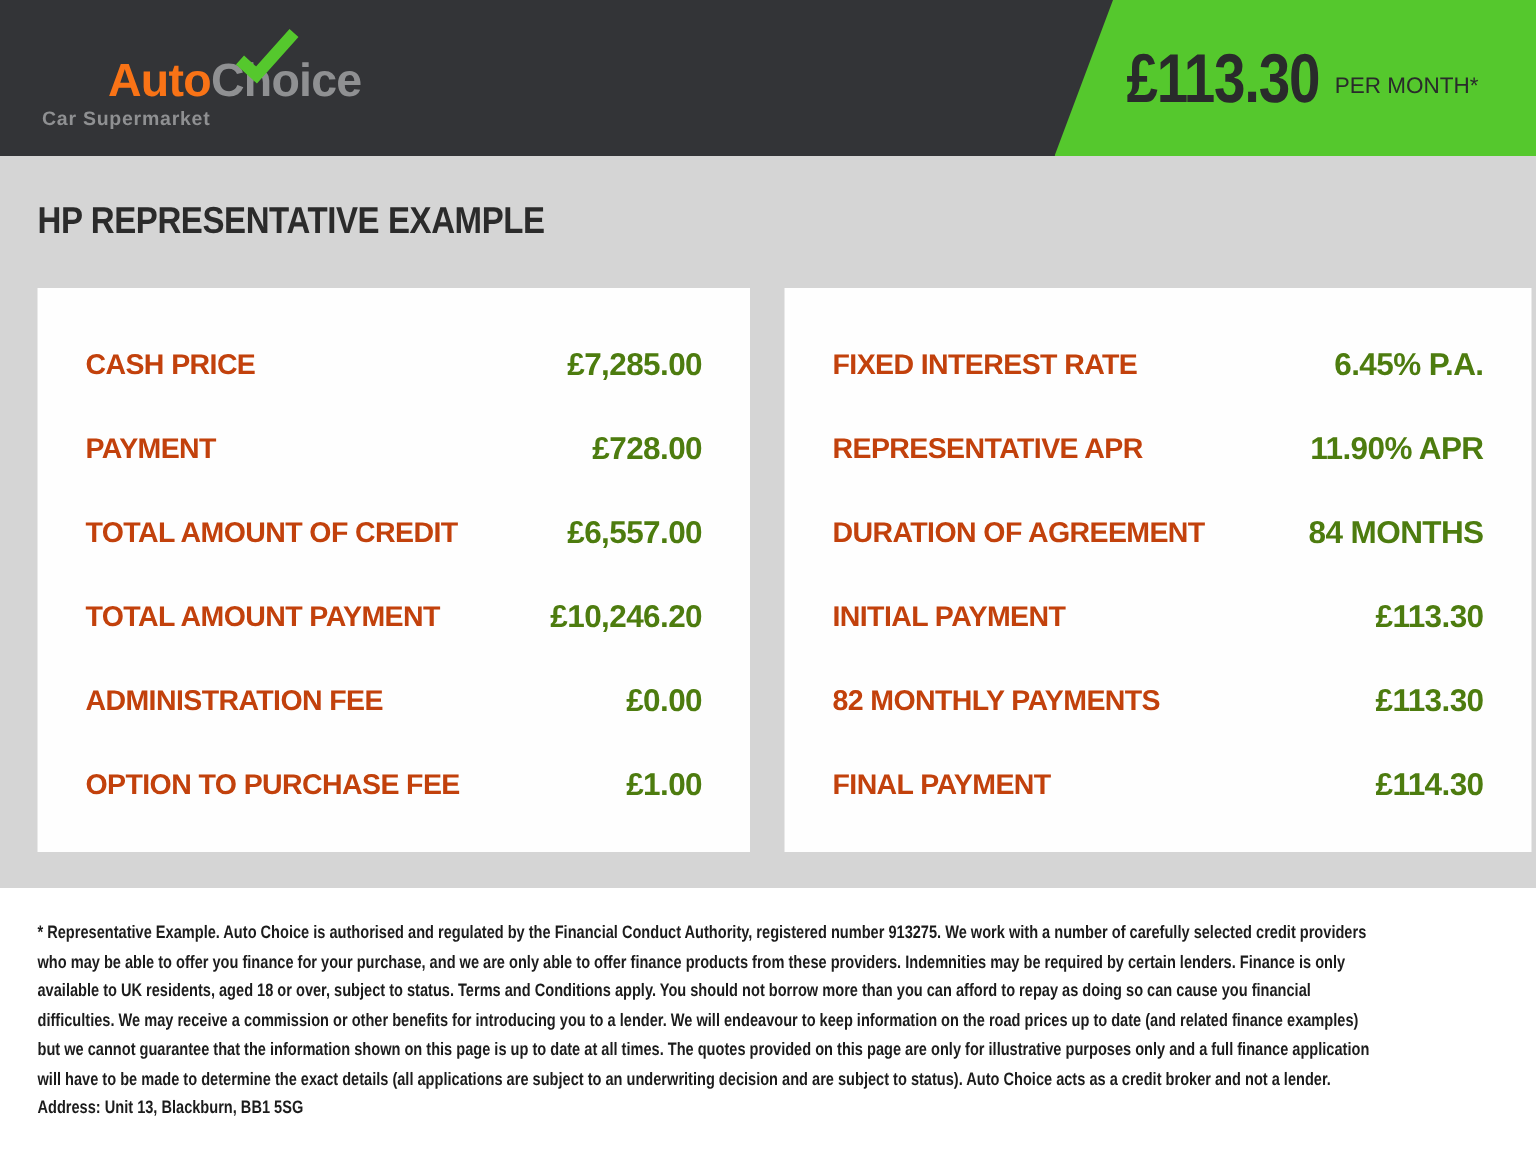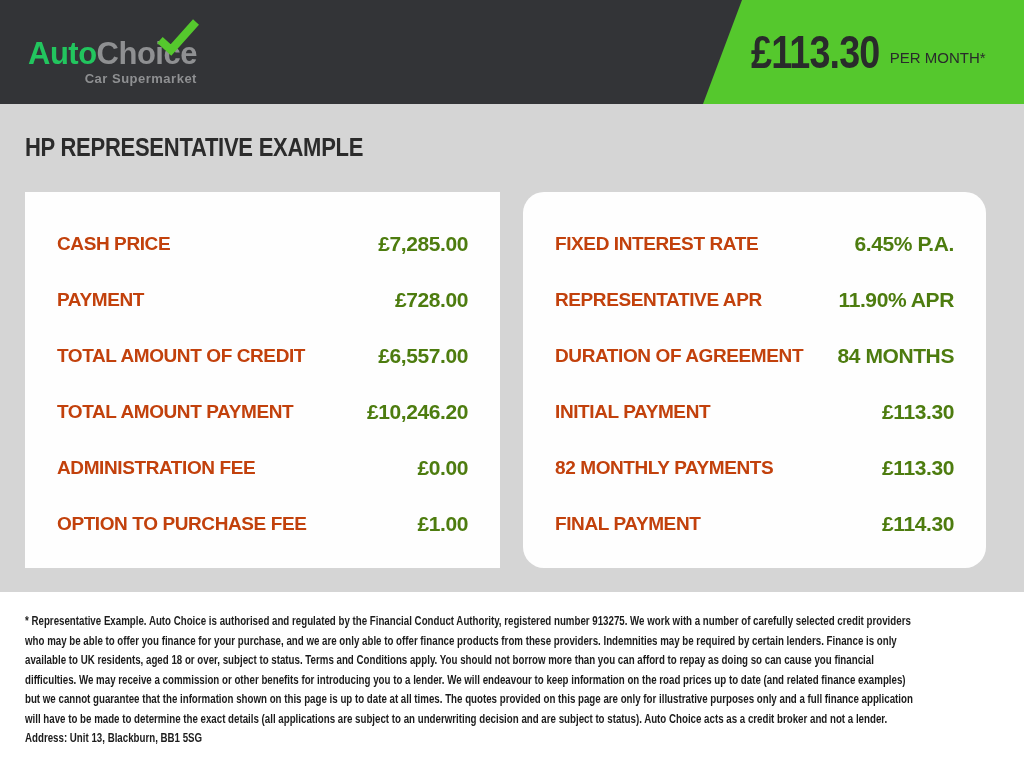--- a/index.html
+++ b/index.html
@@ -18,24 +18,24 @@
     width: 1024px; height: 104px;
     background: #333437;
   }
   .logo {
     position: absolute; left: 28px; top: 38px;
     line-height: 1; white-space: nowrap;
   }
   .logo-word {
     font-size: 31px; font-weight: bold; letter-spacing: -0.5px;
   }
-  .logo-auto  { color: #22c55e; }
+  .logo-auto  { color: #f97316; margin-left: 44px; }
   .logo-choice{ color: #8f9092; }
   .logo-tagline {
-    display: block; text-align: right;
+    display: block; 
     font-size: 13px; font-weight: bold; color: #8f9092;
     margin-top: 3px; letter-spacing: 0.5px;
   }
   .logo-check {
     position: absolute; left: 127px; top: -20px;
     width: 46px; height: 38px; pointer-events: none;
   }
 
   .price-banner {
     position: absolute; left: 703px; top: 0;
@@ -67,21 +67,21 @@
     white-space: nowrap;
   }
 
   
   .panel {
     position: absolute; top: 192px; height: 376px;
     background: #fefefe;
     padding: 24px 32px 0 32px;
   }
   .panel-left  { left: 25px;  width: 475px; }
-  .panel-right { left: 523px; width: 463px; border-radius: 21px; }
+  .panel-right { left: 523px; width: 498px; }
   .finance-row {
     height: 56px;
     display: flex; justify-content: space-between; align-items: center;
   }
   .finance-label {
     font-size: 19px; font-weight: bold; color: #c2410c;
     letter-spacing: -0.4px; white-space: nowrap;
   }
   .finance-value {
     font-size: 21px; font-weight: bold; color: #4d7c0f;

